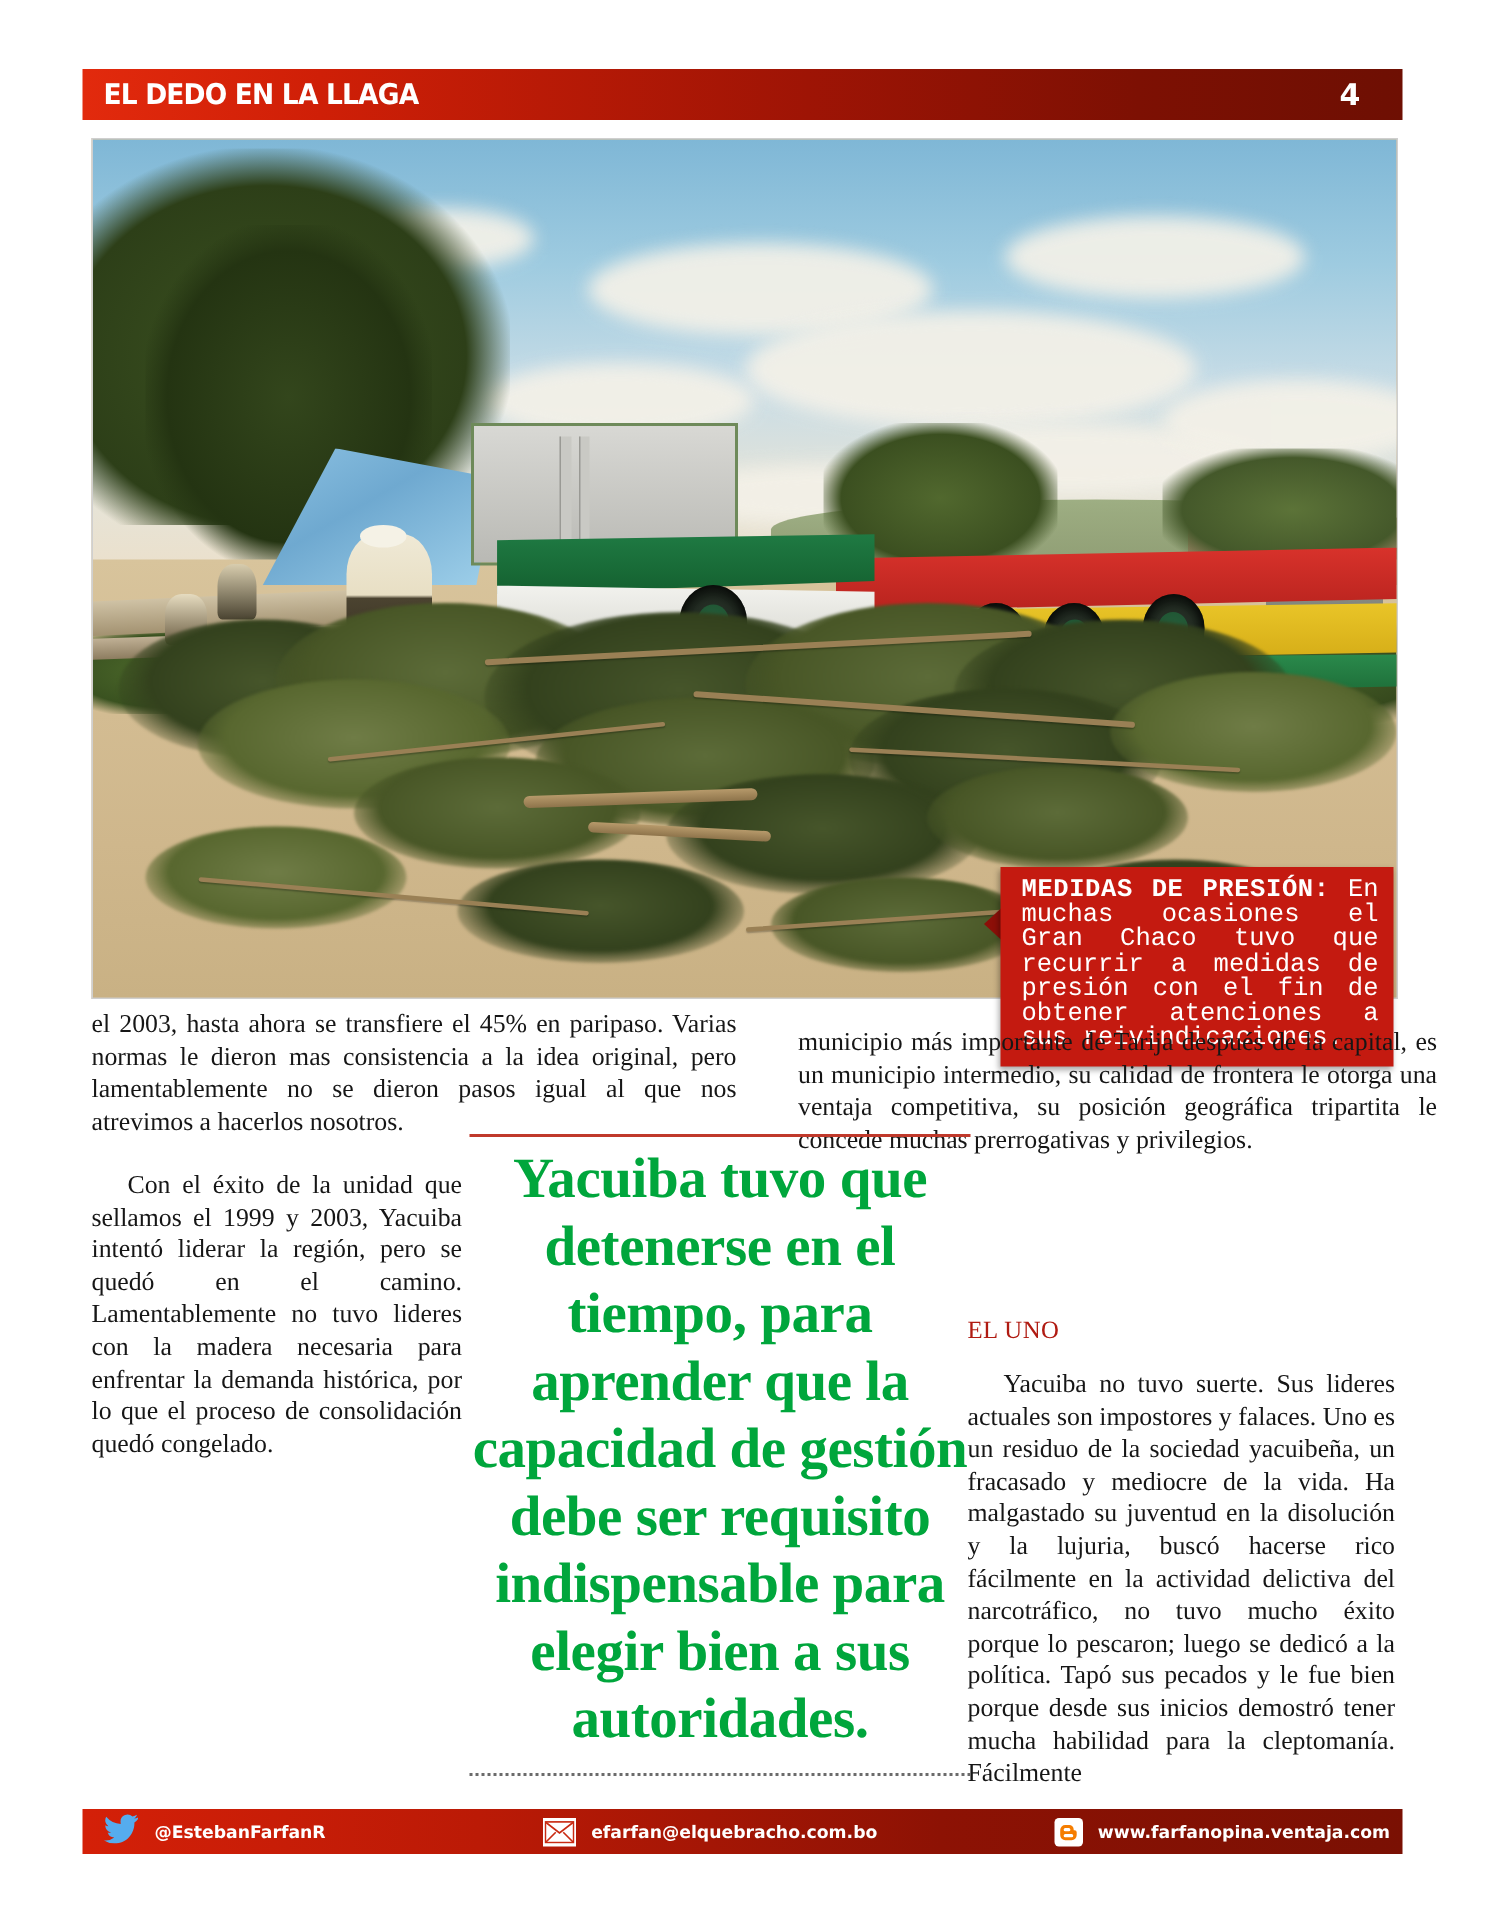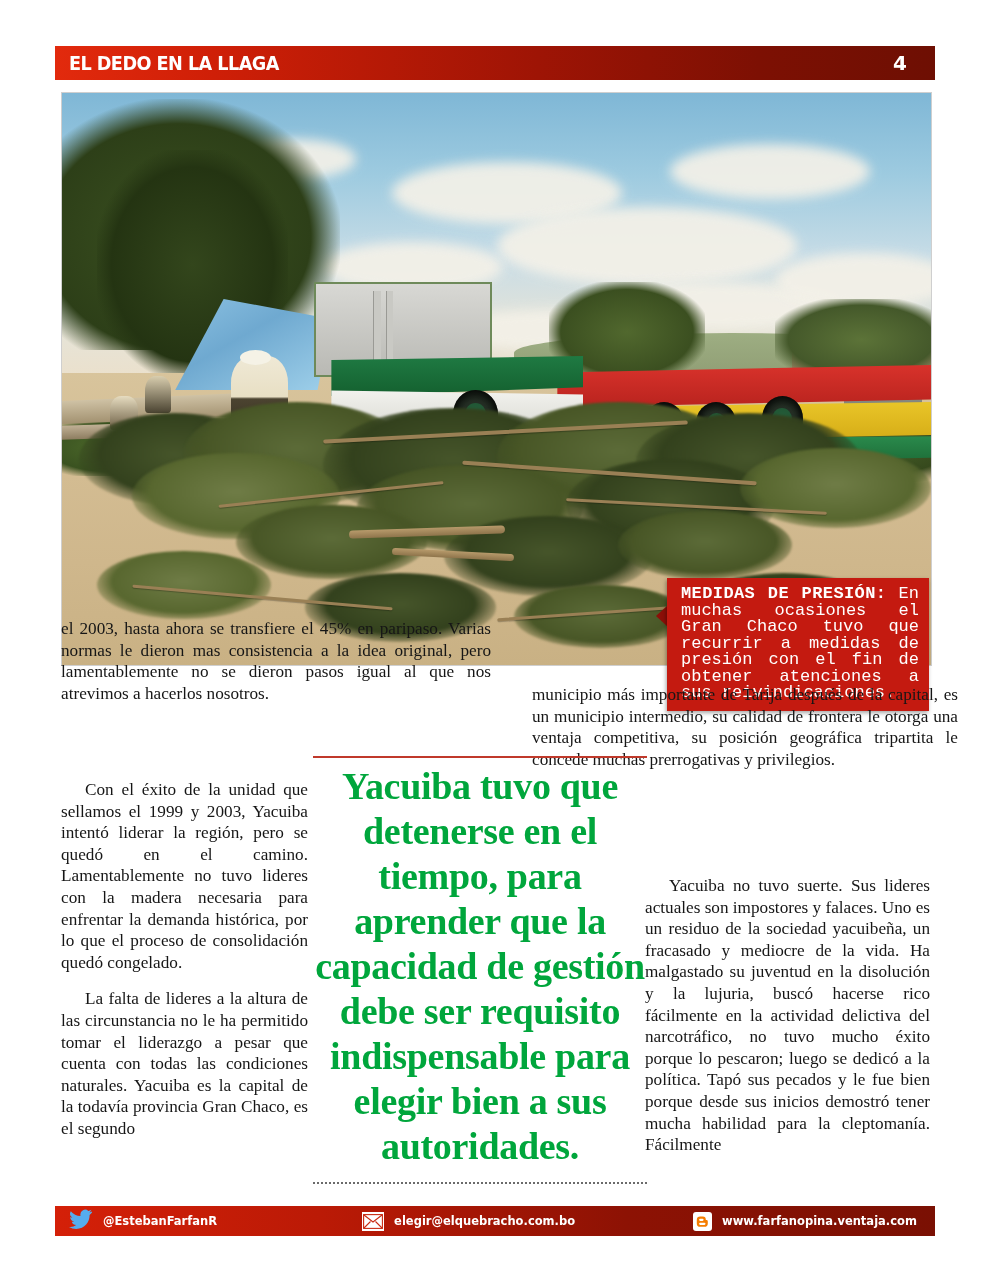--- a/index.html
+++ b/index.html
@@ -231,21 +231,21 @@
     font-family:"Liberation Serif", serif;
     font-size:17.2px;
     line-height:21.6px;
     color:#161616;
     text-align:justify;
     margin:0;
   }
   .body-text + .body-text{text-indent:24px;margin-top:15px;}
 
   .col-top{
-    position:absolute;left:61px;top:618px;width:430px;
+    position:absolute;left:61px;top:672px;width:430px;
   }
 
   .col-left{
     position:absolute;left:61px;top:779px;width:247px;
   }
   .col-right-top{
     position:absolute;left:532px;top:684px;width:426px;
   }
   .col-right{
     position:absolute;left:645px;top:748px;width:285px;
@@ -404,29 +404,29 @@
 <div class="caption-box">
   <p class="caption-text"><b>MEDIDAS DE PRESIÓN:</b><span> En muchas ocasiones el Gran Chaco tuvo que recurrir a medidas de presión con el fin de obtener atenciones a sus reivindicaciones.</span></p>
 </div>
 
 <div class="col-top">
   <p class="body-text">el 2003, hasta ahora se transfiere el 45% en paripaso. Varias normas le dieron mas consistencia a la idea original, pero lamentablemente no se dieron pasos igual al que nos atrevimos a hacerlos nosotros.</p>
 </div>
 
 <div class="col-left">
   <p class="body-text" style="text-indent:24px;">Con el éxito de la unidad que sellamos el 1999 y 2003, Yacuiba intentó liderar la región, pero se quedó en el camino.  Lamentablemente no tuvo lideres con la madera necesaria para enfrentar la demanda histórica, por lo que el proceso de consolidación quedó congelado.</p>
-  <p class="body-text">La falta de lideres a la altura de las circunstancia no le ha permitido tomar el liderazgo a pesar que cuenta con todas las condiciones naturales. Yacuiba es la capital de la todavía provincia Gran Chaco, es el segundo</p>
 </div>
 
 <div class="col-right-top">
   <p class="body-text">municipio más importante de Tarija después de la capital, es un municipio intermedio, su calidad de frontera le otorga una ventaja competitiva, su posición geográfica tripartita le concede muchas prerrogativas y privilegios.</p>
 </div>
 
 <div class="col-right">
   <div style="height:112px;"></div>
+  <p class="section-head">EL UNO</p>
   <p class="body-text" style="text-indent:24px;margin-top:15px;">Yacuiba no tuvo suerte. Sus lideres actuales son impostores y falaces. Uno es un residuo de la sociedad yacuibeña, un fracasado y mediocre de la vida. Ha malgastado su juventud en la disolución y la lujuria, buscó hacerse rico fácilmente en la actividad delictiva del narcotráfico, no tuvo mucho éxito porque lo pescaron; luego se dedicó a la política. Tapó sus pecados y le fue bien porque desde sus inicios demostró tener mucha habilidad para la cleptomanía. Fácilmente</p>
 </div>
 
 <div class="pullquote-wrap">
   <div class="pq-rule"></div>
   <p class="pullquote">Yacuiba tuvo que detenerse en el tiempo, para aprender que la capacidad de gestión debe ser requisito indispensable para elegir bien a sus autoridades.</p>
 </div>
 <div class="pq-dots"></div>
 
 <div class="footer-bar">
@@ -441,21 +441,21 @@
   </div>
 
   <div class="footer-item f-mail">
     <span class="icon-box">
       <svg width="20" height="15" viewBox="0 0 20 15">
           <rect x="0.6" y="0.6" width="18.8" height="13.8" fill="#ffffff" stroke="#c92a12" stroke-width="1.1"></rect>
           <path d="M1 1 L10 8 L19 1" fill="none" stroke="#c92a12" stroke-width="1.1"></path>
           <path d="M1 14 L7.5 7.5 M19 14 L12.5 7.5" fill="none" stroke="#c92a12" stroke-width="1.1"></path>
         </svg>
     </span>
-    <span class="footer-label">elegir@elquebracho.com.bo</span>
+    <span class="footer-label">efarfan@elquebracho.com.bo</span>
   </div>
 
   <div class="footer-item f-blog">
     <span class="icon-blog">
       <svg width="17" height="17" viewBox="0 0 17 17">
           <rect width="17" height="17" rx="3" fill="#ffffff"></rect>
           <path fill="#f57d00" d="M6.2 3.6h2.6a3 3 0 0 1 3 3v.5h.6a1.4 1.4 0 0 1 1.4 1.4v1.9a3.4 3.4 0 0 1-3.4 3.4H6.2a3.4 3.4 0 0 1-3.4-3.4V7a3.4 3.4 0 0 1 3.4-3.4zm0 2.1a1.1 1.1 0 0 0 0 2.2h2.3a1.1 1.1 0 0 0 0-2.2H6.2zm0 4a1.1 1.1 0 0 0 0 2.2h4.2a1.1 1.1 0 0 0 0-2.2H6.2z"></path>
         </svg>
     </span>
     <span class="footer-label">www.farfanopina.ventaja.com</span>

